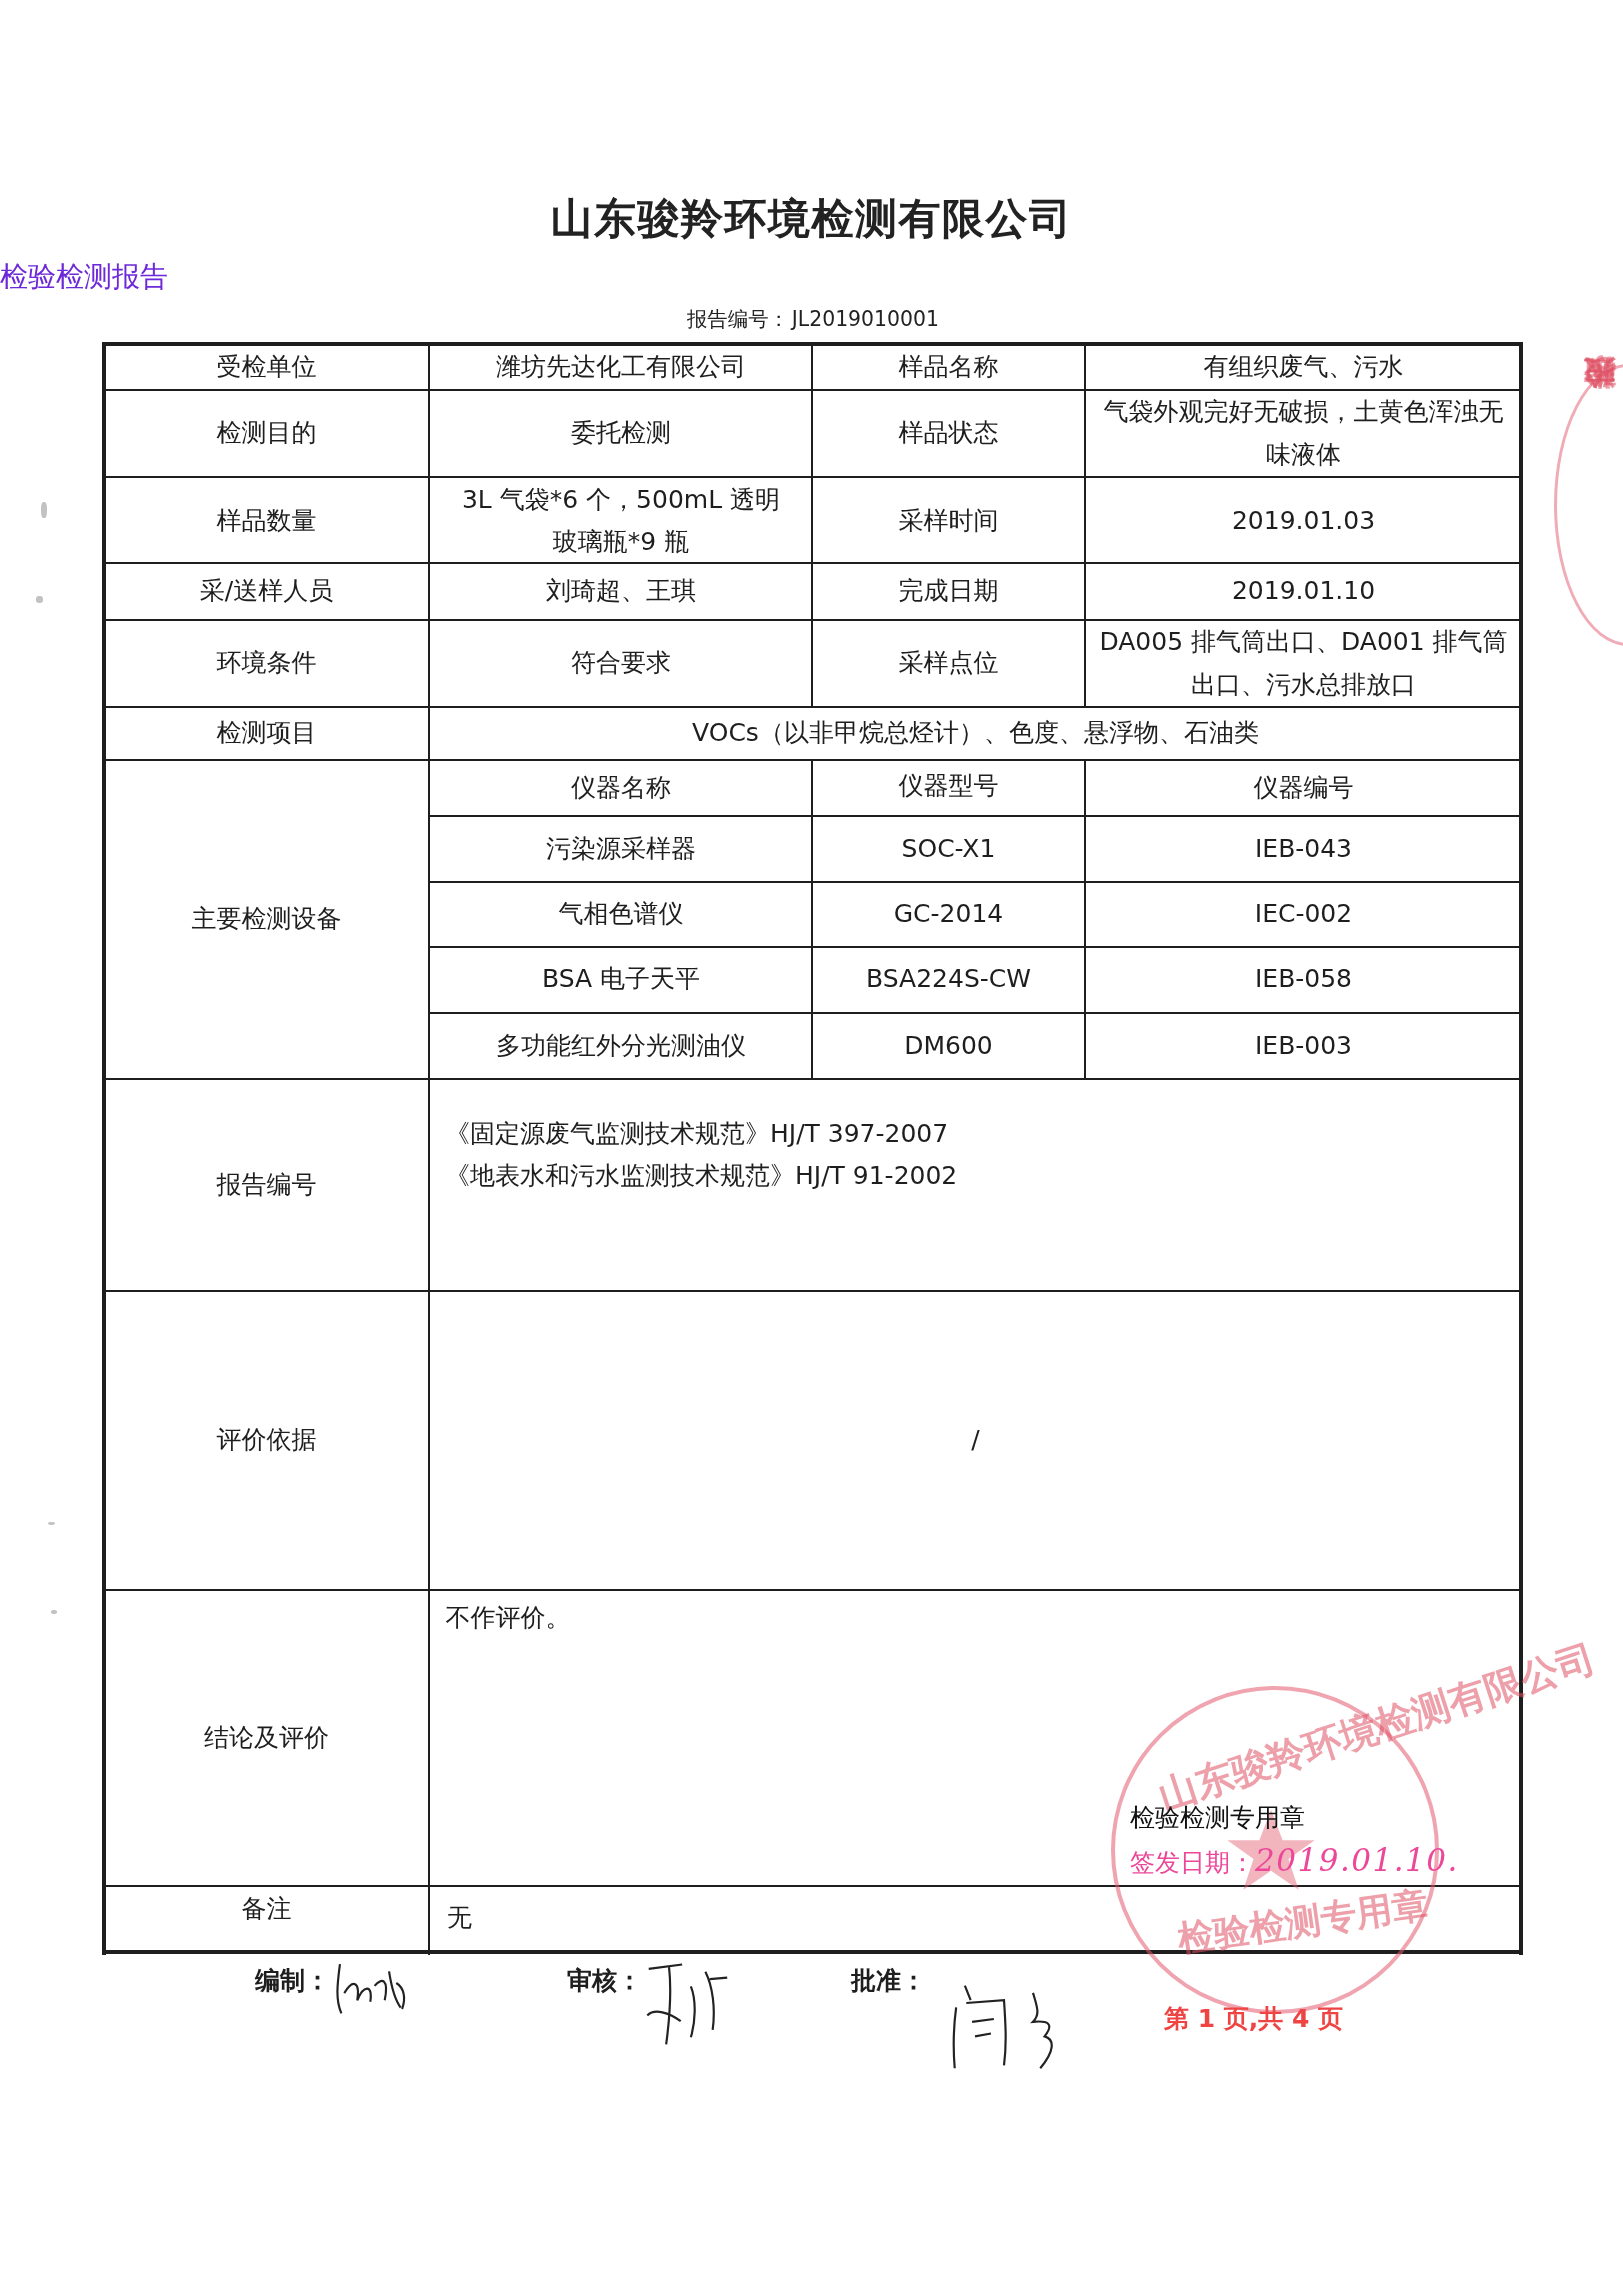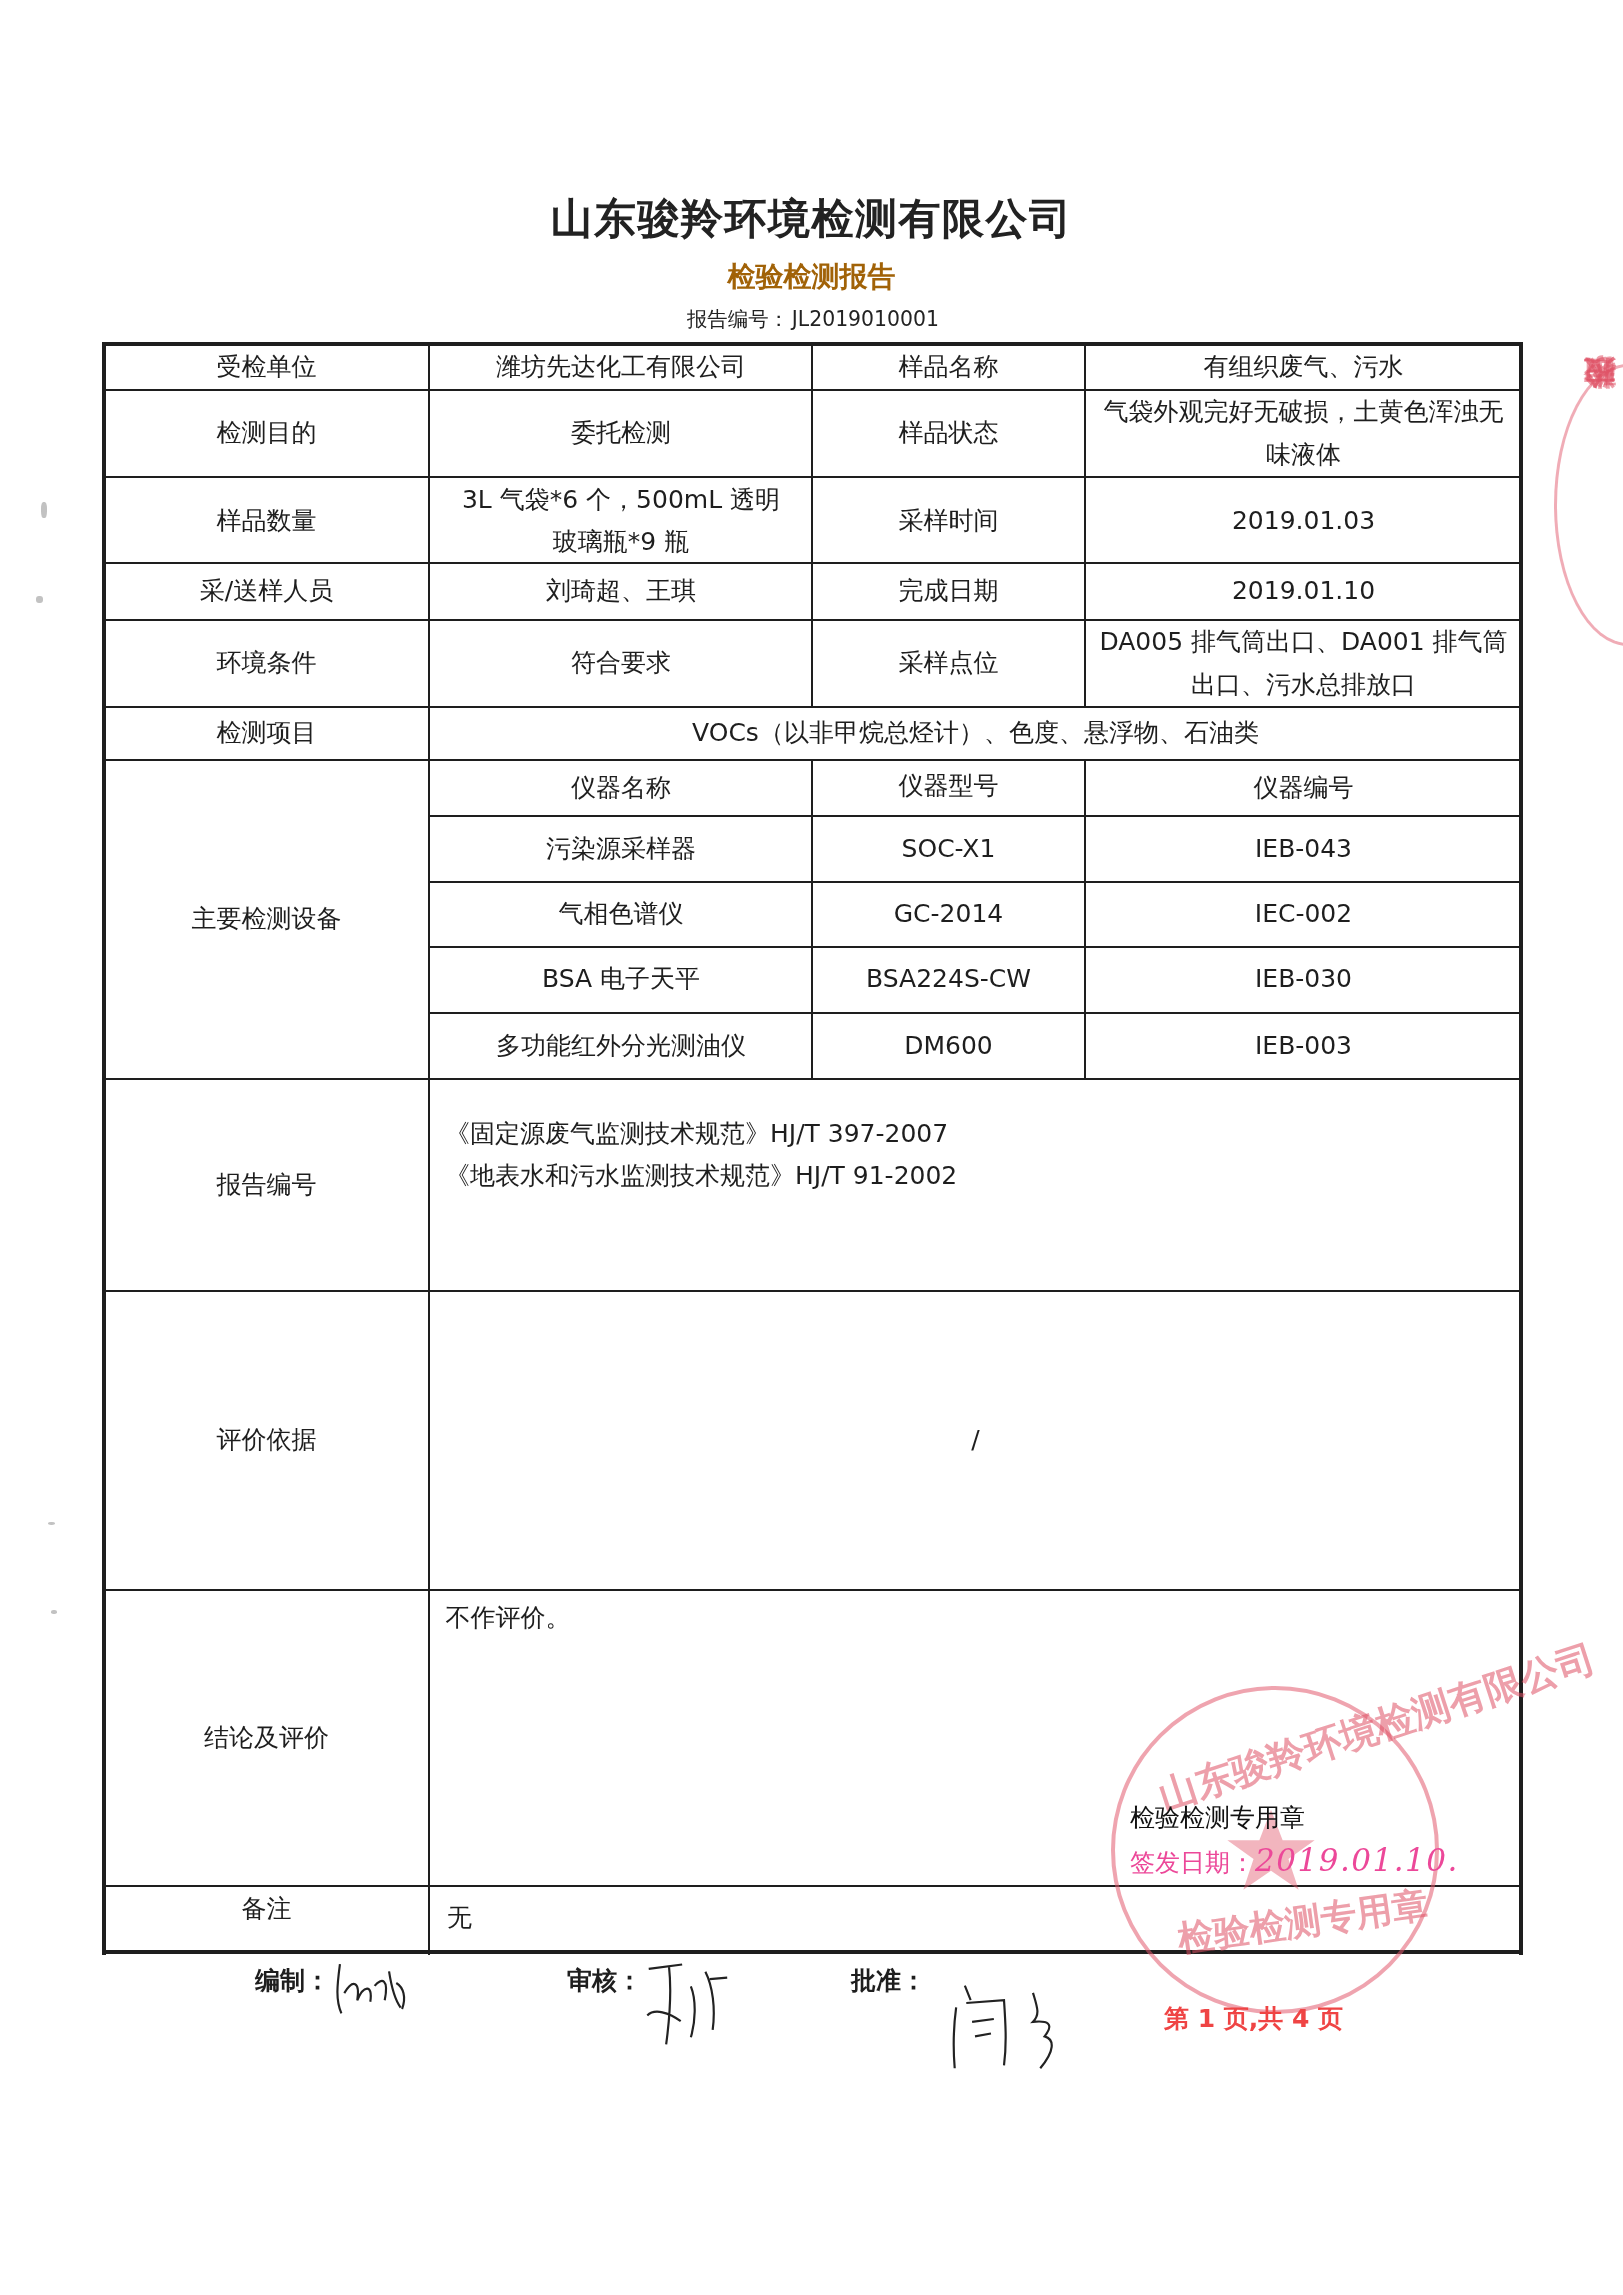--- a/index.html
+++ b/index.html
@@ -1,20 +1,20 @@
 <!DOCTYPE html>
 <html style="font-size:11.6px"><head>
 <meta charset="utf-8">
 <style>
   html, body { margin:0; padding:0; background:#ffffff; }
   body { width:1623px; height:2295px; position:relative; overflow:hidden;
          font-family:"DejaVu Sans", "Liberation Sans", sans-serif; color:#1a1a1a; }
   .abs { position:absolute; }
   .title { left:0; width:1623px; top:191px; text-align:center; font-size:42px; font-weight:bold; letter-spacing:1.5px; color:#222; }
-  .subtitle { left:0; width:1623px; top:258px; text-align:center; font-size:28px; font-weight:bold; color:#a16207; }
+  .subtitle { left:0; width:1623px; top:258px; text-align:left; font-size:28px; font-weight:normal; color:#6d28d9; }
   .reportno { left:0; width:1623px; top:305px; text-align:center; font-size:20.4px; color:#222; }
   .reportno span { margin-left:2.9px; }
   .line { position:absolute; background:#1e1e1e; }
   .cell { position:absolute; display:flex; align-items:center; justify-content:center; text-align:center;
           font-size:25px; line-height:1.7; color:#1e1e1e; box-sizing:border-box; padding:0 10.2px; }
   .cell.left { justify-content:flex-start; text-align:left; }
   .cell.top { align-items:flex-start; }
   .stds { position:absolute; left:445px; top:1113px; font-size:25px; line-height:42px; color:#1e1e1e; }
   .stds div { white-space:nowrap; }
   .stamp { position:absolute; border-radius:50%; border:4.4px solid rgba(226,90,110,0.55); }
@@ -114,21 +114,21 @@
   <div class="cell" style="left:1087px;top:818px;width:433px;height:63px;">IEB-043</div>
 </div>
 <div>
   <div class="cell" style="left:431px;top:883px;width:380px;height:63px;">气相色谱仪</div>
   <div class="cell" style="left:813px;top:883px;width:271px;height:63px;">GC-2014</div>
   <div class="cell" style="left:1087px;top:883px;width:433px;height:63px;">IEC-002</div>
 </div>
 <div>
   <div class="cell" style="left:431px;top:948px;width:380px;height:63px;">BSA 电子天平</div>
   <div class="cell" style="left:813px;top:948px;width:271px;height:63px;">BSA224S-CW</div>
-  <div class="cell" style="left:1087px;top:948px;width:433px;height:63px;">IEB-030</div>
+  <div class="cell" style="left:1087px;top:948px;width:433px;height:63px;">IEB-058</div>
 </div>
 <div>
   <div class="cell" style="left:431px;top:1014px;width:380px;height:64px;">多功能红外分光测油仪</div>
   <div class="cell" style="left:813px;top:1014px;width:271px;height:64px;">DM600</div>
   <div class="cell" style="left:1087px;top:1014px;width:433px;height:64px;">IEB-003</div>
 </div>
 
 <div class="cell" style="left:105px;top:1080px;width:323px;height:210px;">报告编号</div>
 <div class="stds">
   <div>《固定源废气监测技术规范》HJ/T 397-2007</div>

